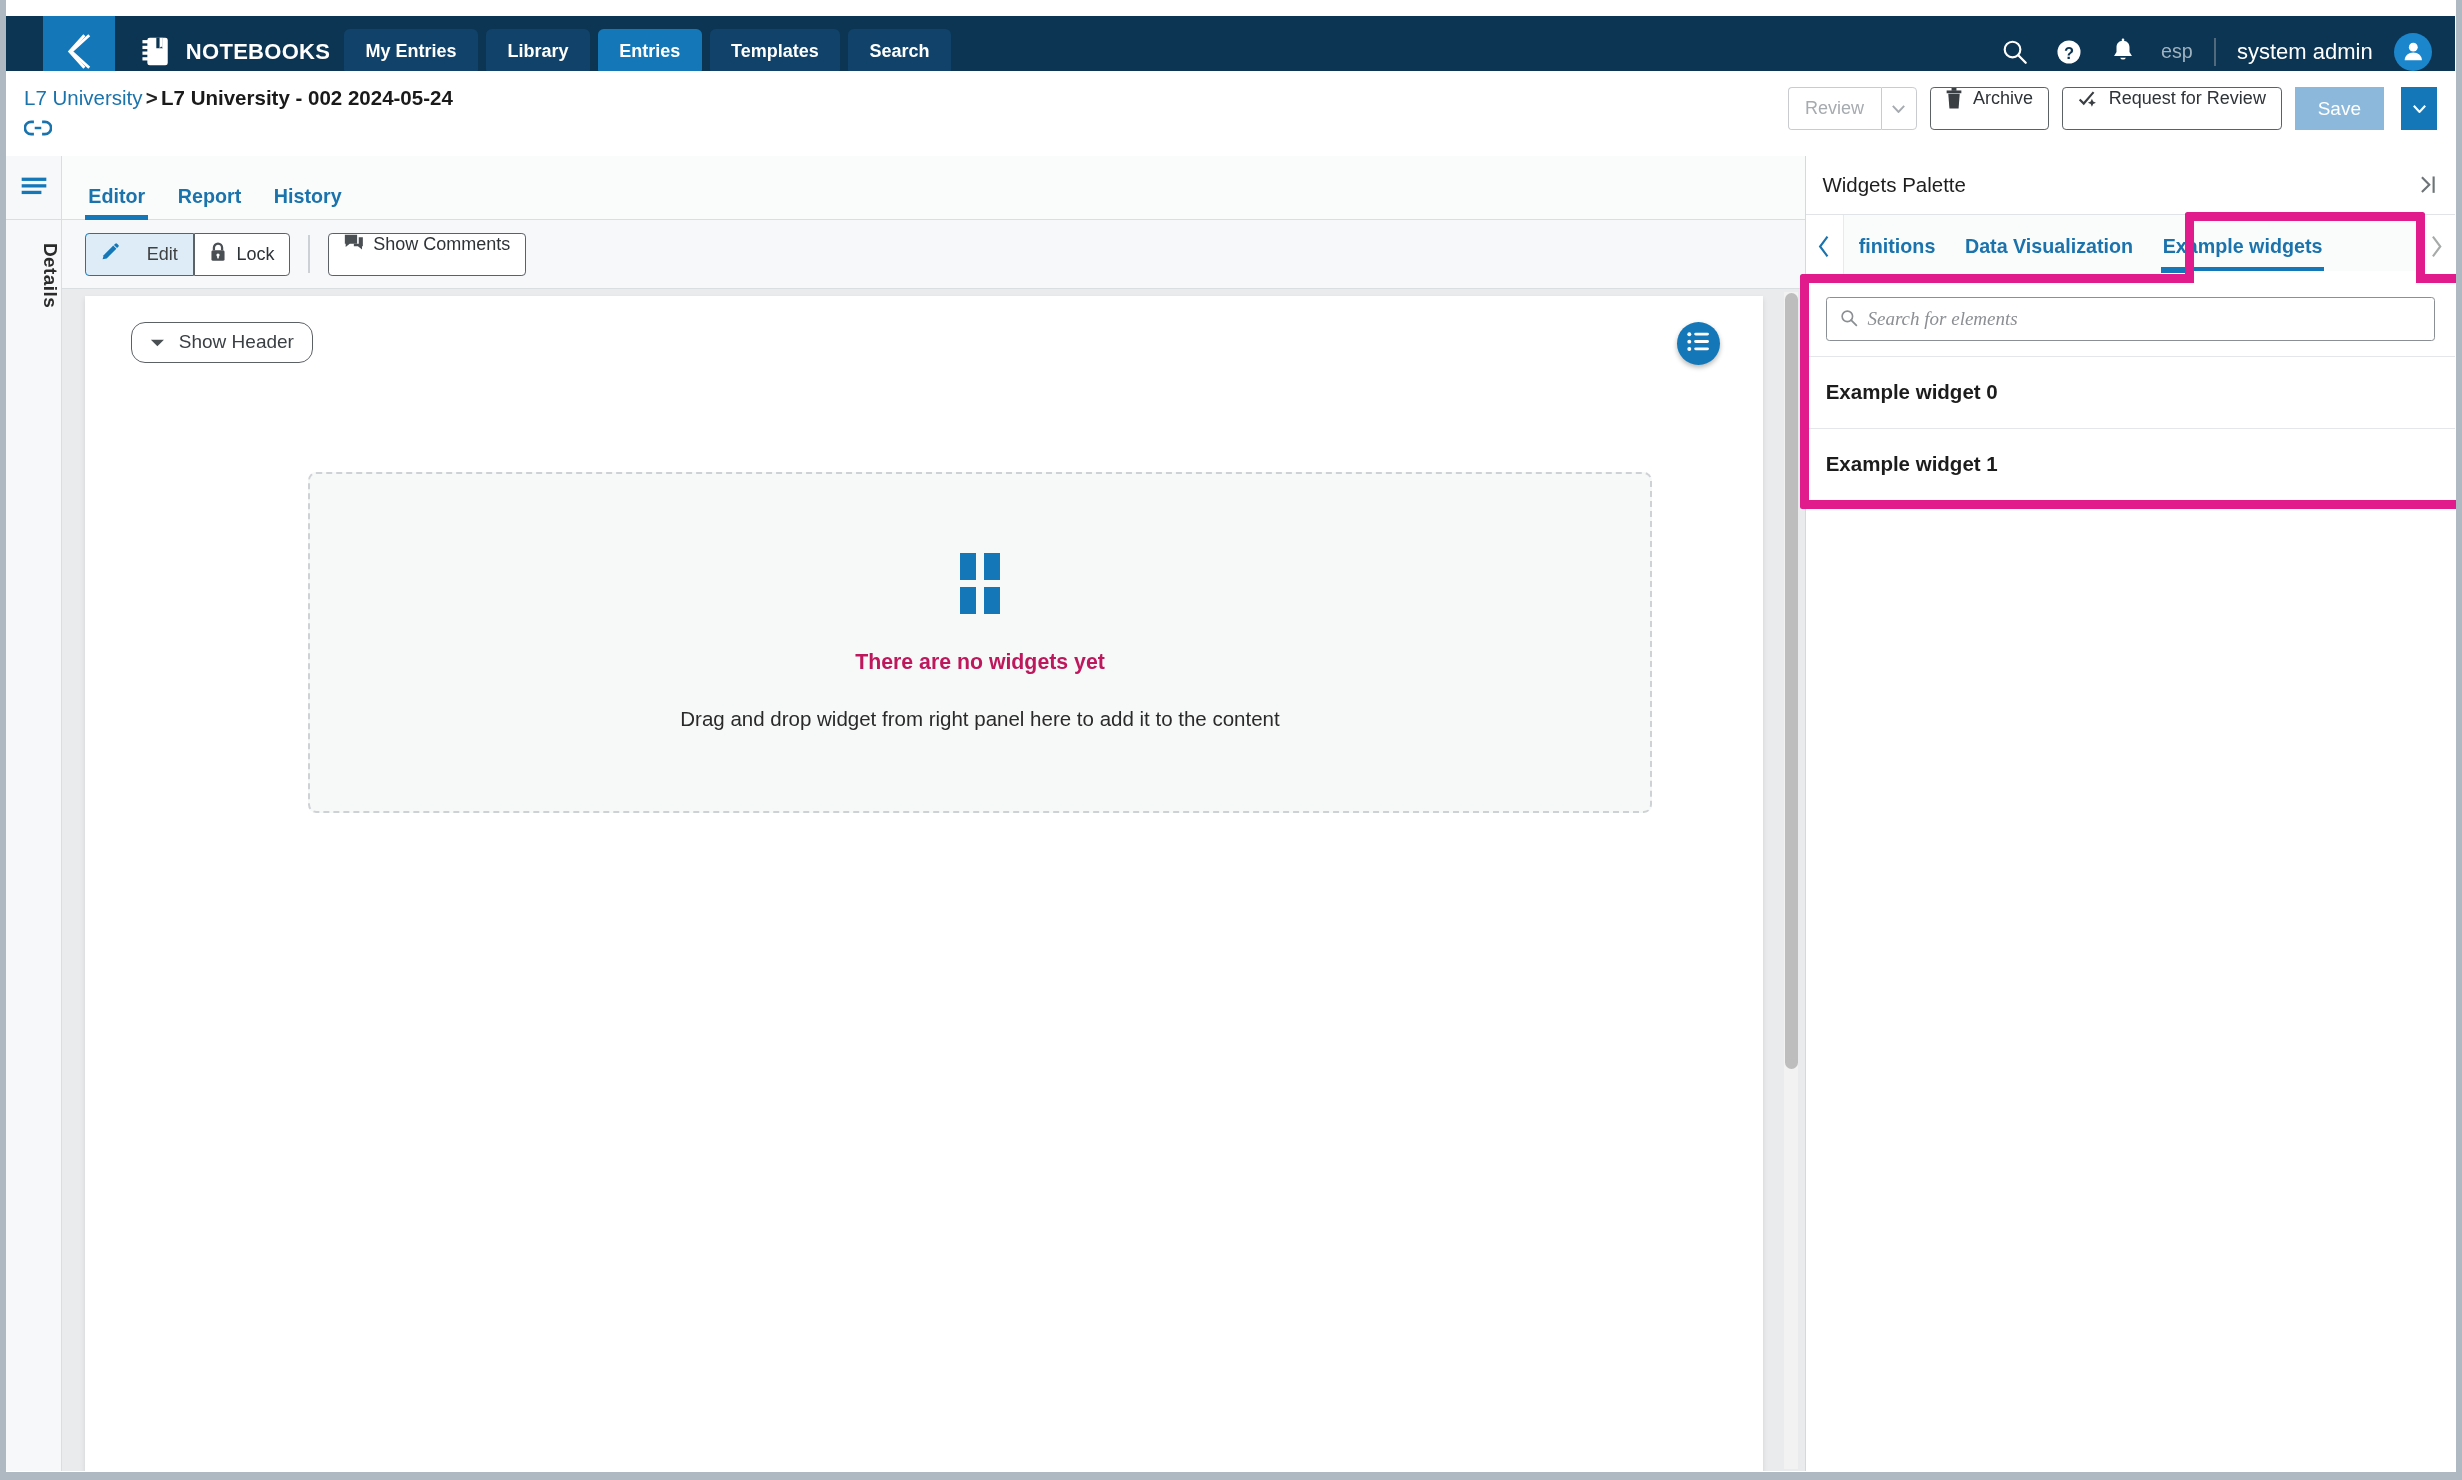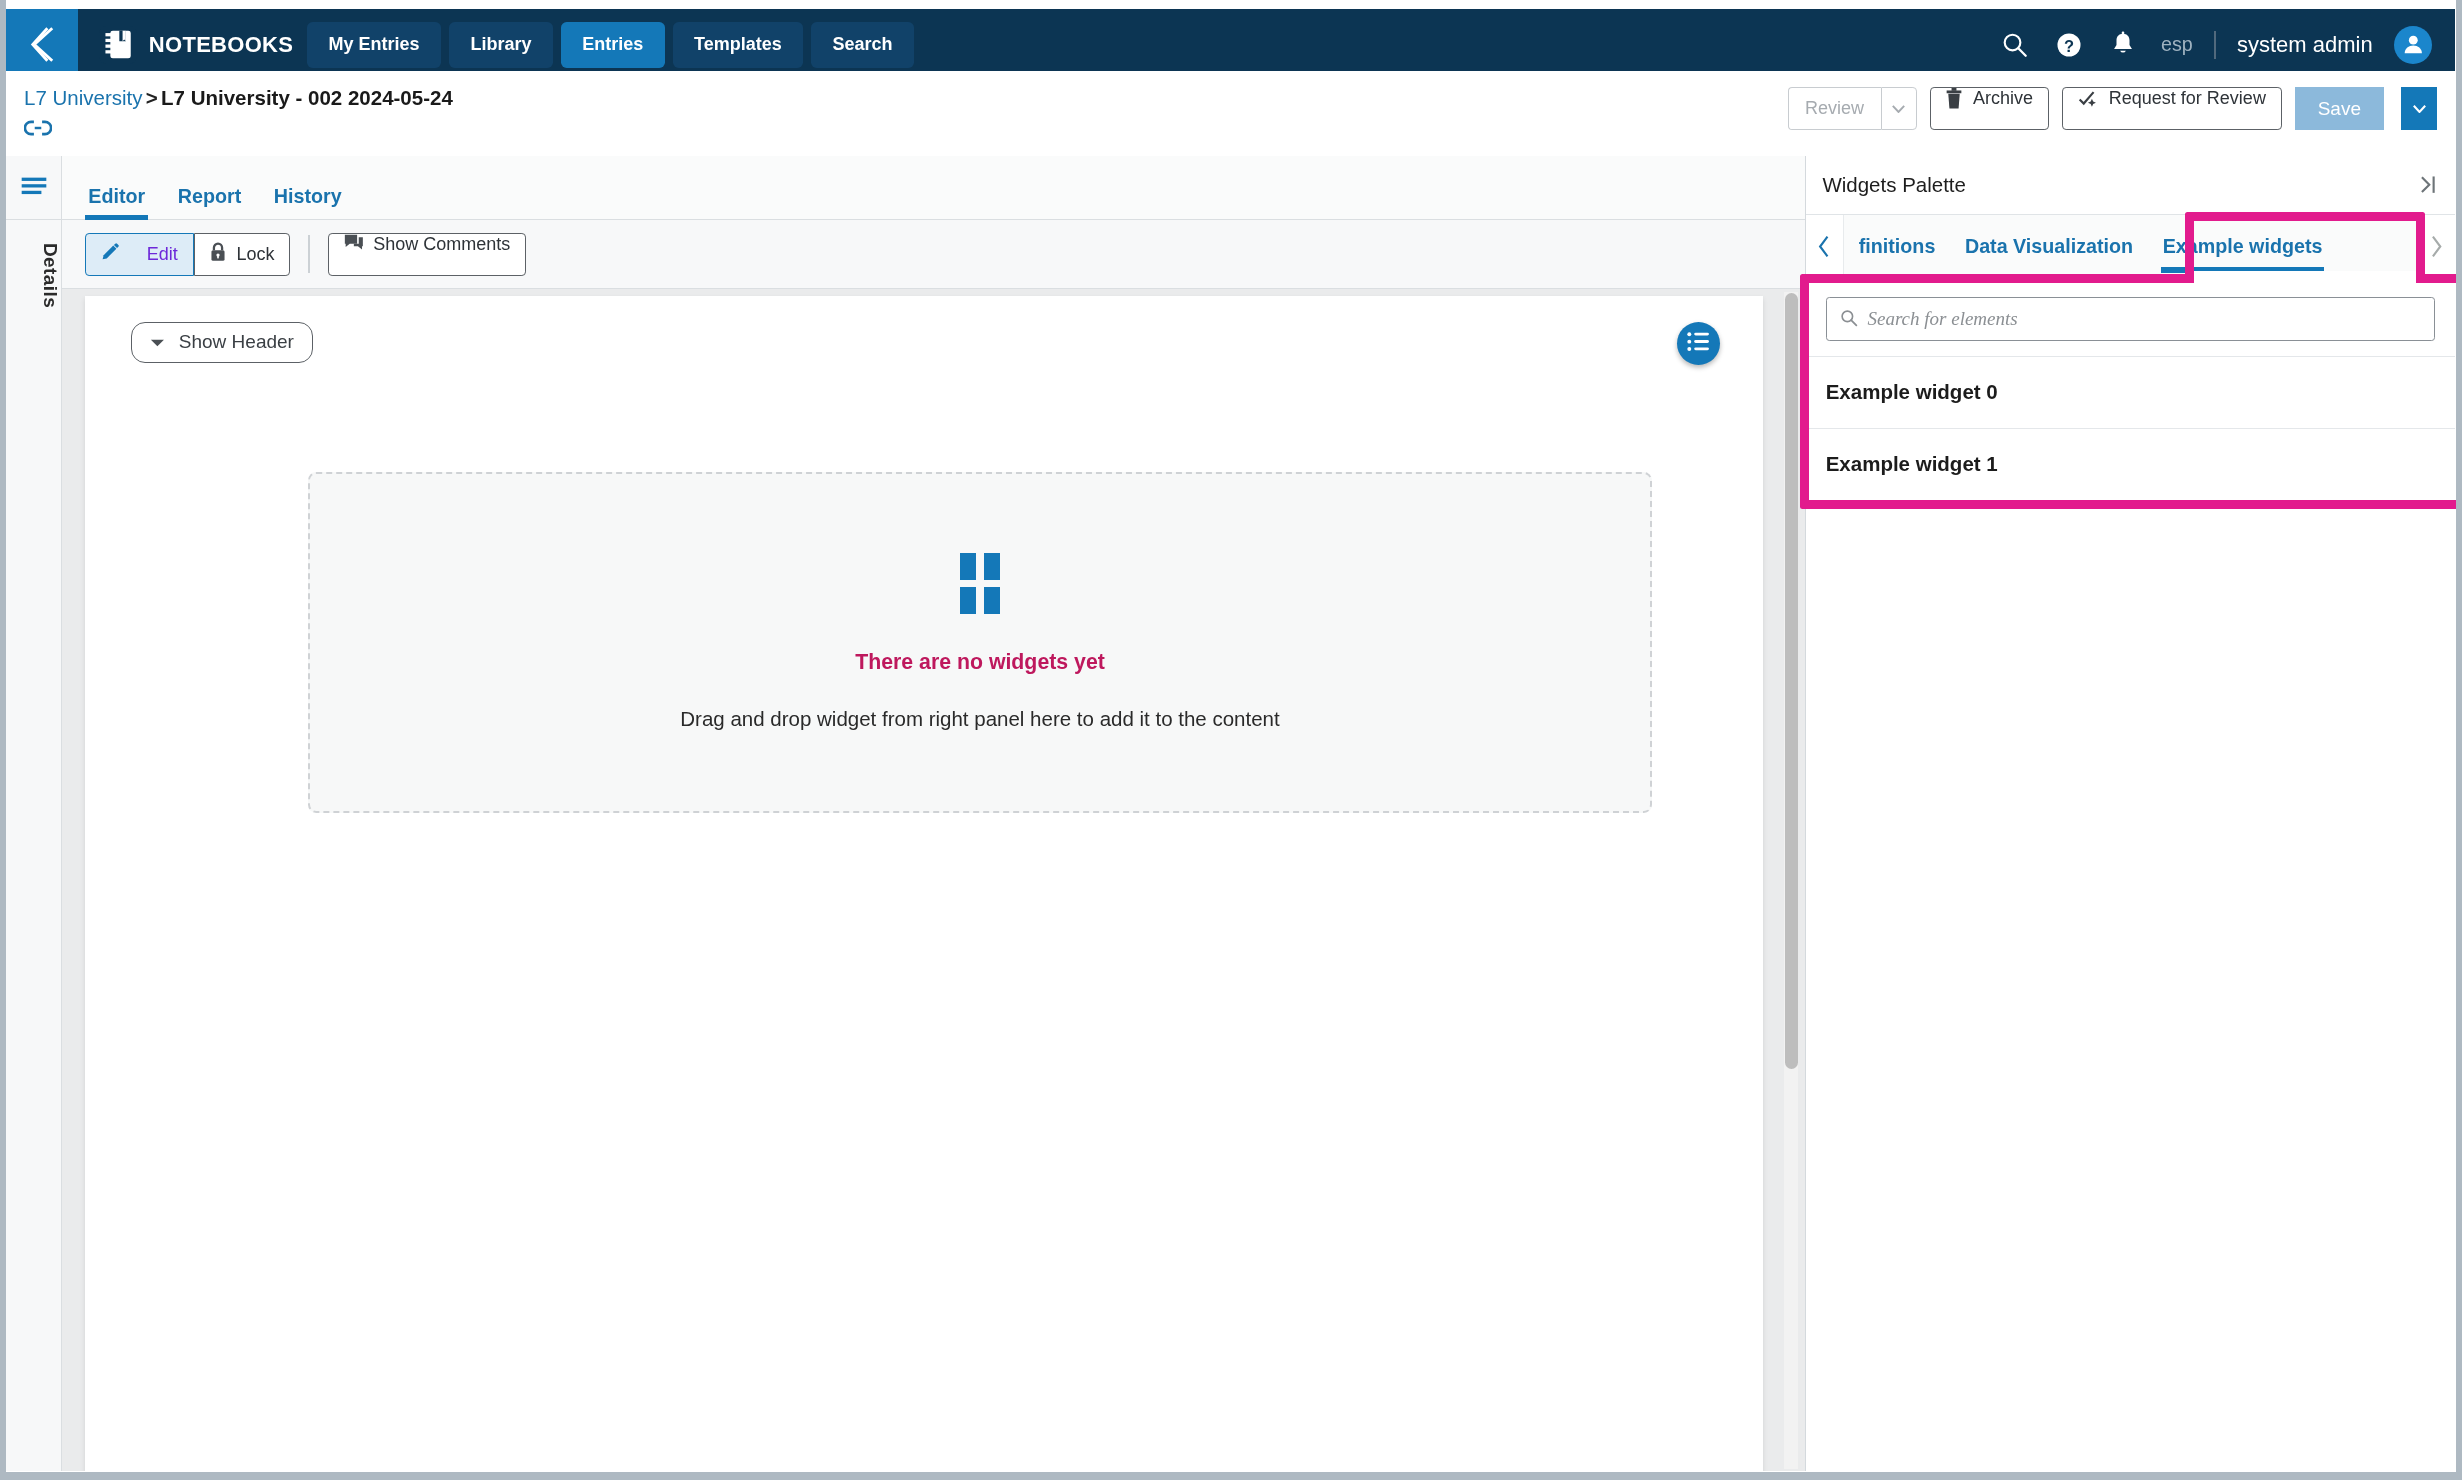--- a/index.html
+++ b/index.html
@@ -14,24 +14,24 @@
     width: 2462px; height: 1481px;
     background: #ffffff;
     border-bottom: 9.8px solid #aeb9c2;
     border-left: 6.6px solid #aeb9c2;
     border-right: 6.6px solid #aeb9c2;
     overflow: hidden;
   }
 
   
   .topnav {
-    position: absolute; left: 0; top: 9px;
+    position: absolute; left: 0; top: 16px;
     width: 2449px; height: 71px;
     background: #0c3553;
-    display: flex; align-items: center;
+    display: flex; align-items: center; padding-left: 37px;
   }
   .back-tile {
     width: 72px; height: 71px;
     background: #1478b8;
     display: flex; align-items: center; justify-content: center;
     flex: 0 0 auto; cursor: pointer;
   }
   .back-tile svg { display: block; }
   .brand {
     display: flex; align-items: center; gap: 11.5px;
@@ -176,21 +176,21 @@
   .seg { display: flex; align-items: stretch; }
   .seg-btn {
     height: 43px; border: 1.6px solid #5c6166; background: #ffffff;
     font-size: 18px; color: #2e3338;
     display: flex; align-items: center; gap: 9px; padding: 0 14.8px;
     cursor: pointer; white-space: nowrap;
   }
   .seg-btn.first { border-radius: 4.1px 0 0 4.1px; border-right-width: 0.8px; }
   .seg-btn.last  { border-radius: 0 4.1px 4.1px 0; border-left-width: 0.8px; }
   .seg-btn.sel {
-    background: #ddecf7; border-color: #1478b8; color: #6d28d9; gap: 28px;
+    background: #ddecf7; border-color: #1478b8; color: #404040; gap: 28px;
   }
   .tbsep { width: 1.6px; height: 38px; background: #ccd1d5; margin: 0 18px; }
 
   
   .canvaswrap {
     position: absolute; left: 56px; top: 289px;
     width: 1743px; height: 1182px;
     background: #eaebec;
     overflow: hidden;
   }

